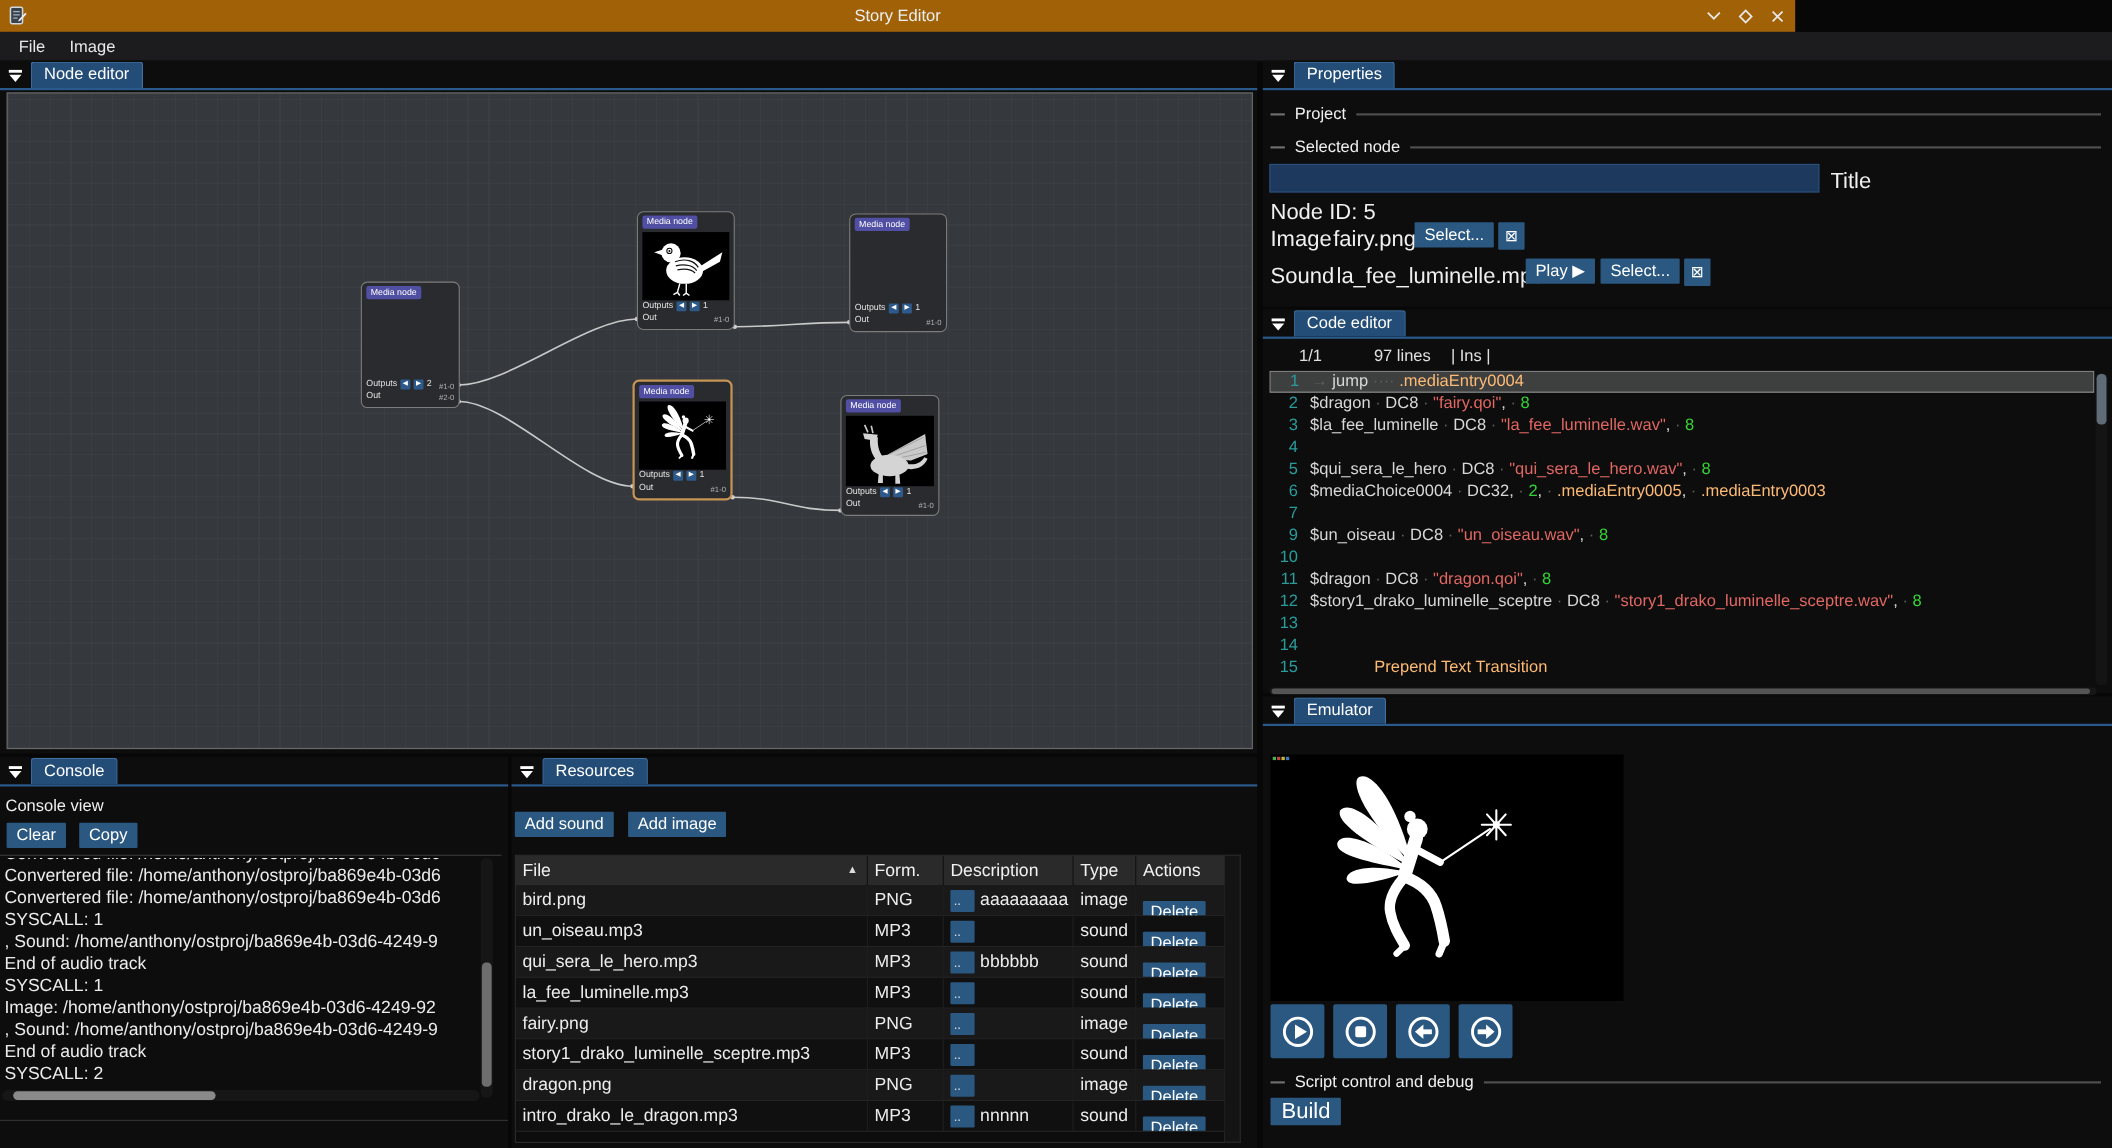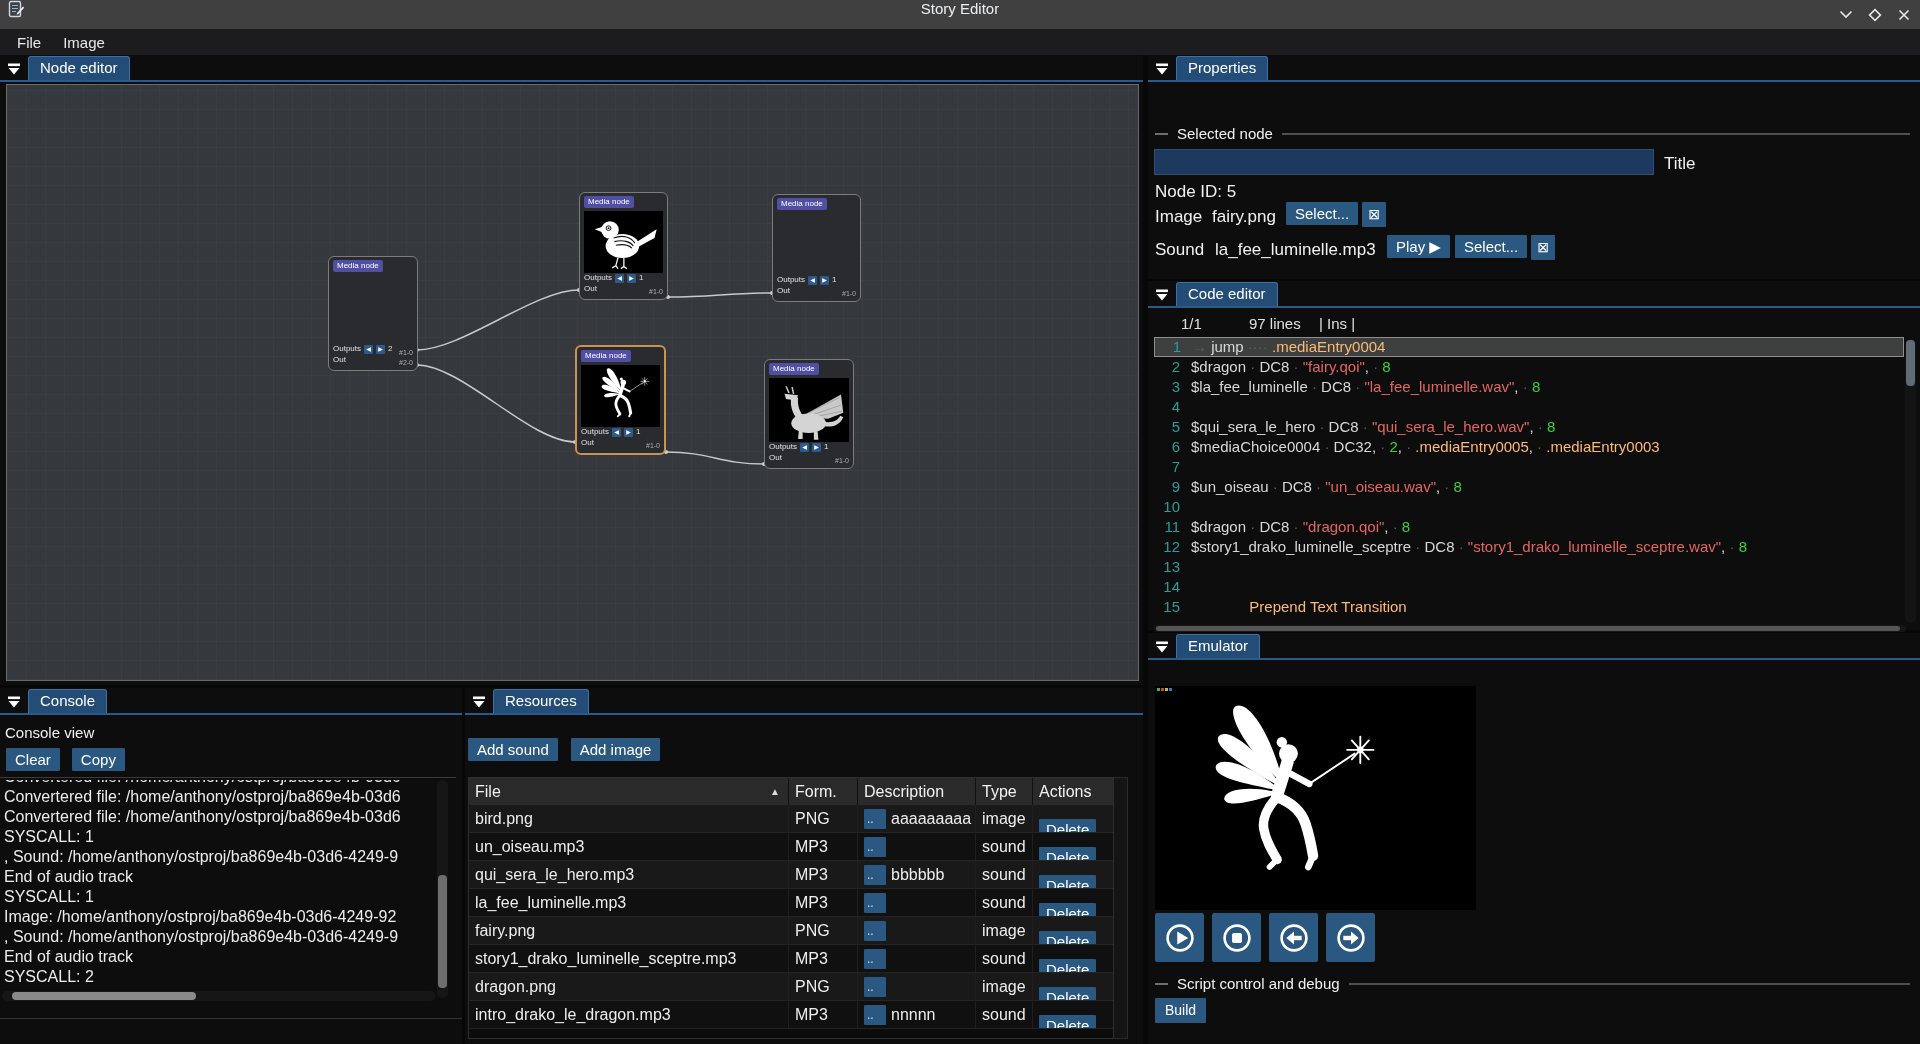--- a/index.html
+++ b/index.html
@@ -1,19 +1,19 @@
 <!DOCTYPE html>
 <html><head>
 <meta charset="utf-8">
 <style>
   html,body{margin:0;padding:0;background:#000;}
   .app{position:relative;width:1920px;height:1044px;background:#070707;overflow:hidden;
        font-family:"Liberation Sans",sans-serif;color:#e8e8e8;-webkit-font-smoothing:antialiased;}
   
-  .titlebar{position:absolute;left:0;top:0;width:1920px;height:29px;background:#404040;display:flex;}
+  .titlebar{position:absolute;left:0;top:0;width:1632px;height:29px;background:#a16207;display:flex;align-items:center;}
   .titlebar .title{position:absolute;left:0;right:0;text-align:center;font-size:15px;color:#eceff1;}
   .app-icon{margin-left:8px;display:inline-flex;z-index:2;}
   .wcontrols{position:absolute;right:8px;top:0;height:29px;display:flex;align-items:center;gap:13px;z-index:2;}
   .wbtn{width:16px;height:16px;display:inline-flex;align-items:center;justify-content:center;cursor:default;}
   .menubar{position:absolute;left:0;top:29px;width:1920px;height:27px;background:#1c1c1e;display:flex;align-items:center;padding-left:6px;box-sizing:border-box;font-size:15px;border-bottom:1px solid #0a0a0a;}
   .menu-item{padding:3px 11px;color:#e8e8e8;}
   
   .panel{position:absolute;background:#0d0d0d;}
   #p-node{left:0;top:55px;width:1143px;height:630px;}
   #p-console{left:0;top:688px;width:462px;height:356px;}
@@ -63,37 +63,37 @@
   .trow{display:flex;height:27px;font-size:16px;color:#ededed;border-bottom:1px solid #242424;}
   .trow:nth-child(odd){background:#191919;}
   .trow:nth-child(even){background:#101010;}
   .trow .cell{border-right:1px solid #1f1f1f;display:flex;align-items:center;padding:0 6px;box-sizing:border-box;overflow:hidden;white-space:nowrap;}
   .c-file{width:320px;}.c-form{width:69px;}.c-desc{width:118px;}.c-type{width:57px;}.c-act{width:78px;border-right:none!important;}
   .sorticon{margin-left:auto;font-size:10px;color:#ddd;margin-right:2px;}
   .dotbtn{background:#2b5880;color:#cfe0ef;font-size:12px;width:22px;height:20px;display:inline-flex;align-items:center;justify-content:flex-start;padding-left:3px;box-sizing:border-box;border-radius:1px;flex:0 0 auto;}
   .del-btn{font-size:15px;padding:1px 7px;margin-top:22px;}
   #res-gutter{position:absolute;left:649px;top:89px;width:14px;height:262px;background:#141414;border:1px solid #2a2a2a;border-left:none;box-sizing:border-box;}
   
-  .pp-label{position:absolute;font-size:17px;color:#f0f0f0;white-space:nowrap;}
+  .pp-label{position:absolute;font-size:20px;color:#f0f0f0;white-space:nowrap;}
   #title-input{position:absolute;left:6px;top:94px;width:500px;height:26px;background:#1d3a5e;border:1px solid #2a4f7c;box-sizing:border-box;color:#fff;font-size:15px;padding:0 6px;outline:none;}
   .sq-btn{position:absolute;width:24px;height:25px;padding:0;font-size:14px;}
   
   #code-status{position:absolute;left:0;top:34px;font-size:15px;color:#e0e0e0;width:100%;}
   #code-status span{position:absolute;white-space:nowrap;}
   #code-lines{position:absolute;left:6px;top:56px;width:750px;height:288px;overflow:hidden;}
   .code-line{height:20px;line-height:20px;font-size:15px;white-space:pre;box-sizing:border-box;}
   .code-line.sel{background:#3e3f3f;border:1px solid #8f8f8f;line-height:18px;}
   .ln{display:inline-block;width:26px;text-align:right;margin-right:11px;color:#2a9c9c;}
   .d{color:#d8d8d8}.s{color:#e06762}.n{color:#35d435}.w{color:#5e5e5e}.l{color:#fdba74}
   
   #emu-screen{position:absolute;left:7px;top:53px;width:321px;height:224px;background:#000;overflow:hidden;}
   #emu-pixels{position:absolute;left:2px;top:2px;display:flex;gap:1px;}
   #emu-pixels span{width:3px;height:3px;display:block;}
   .ctrl-btn{position:absolute;top:280px;width:49px;height:49px;background:#2b5880;border-radius:2px;display:flex;align-items:center;justify-content:center;}
-  #build-btn{position:absolute;left:7px;top:365px;font-size:14px;padding:3px 10px;}
+  #build-btn{position:absolute;left:7px;top:365px;font-size:20px;padding:3px 10px;}
 </style>
 </head>
 <body>
 
 <svg width="0" height="0" style="position:absolute">
   <defs>
     <symbol id="sym-fairy" viewBox="0 0 220 220">
       <g fill="#fff" stroke="none">
         <path d="M112 84 C 98 34, 76 6, 64 12 C 54 18, 74 56, 108 88 Z"></path>
         <path d="M108 90 C 82 52, 54 34, 46 44 C 40 54, 72 76, 106 94 Z"></path>
@@ -461,20 +461,25 @@
 
   <div class="panel" id="p-props">
     <div class="phead">
       <span class="collapse">
           <svg width="14" height="12">
             <use href="#sym-collapse"></use>
           </svg>
         </span>
       <span class="tab">Properties</span>
     </div>
+    <div class="sect" style="left:7px;top:40px;right:10px;">
+      <span class="dash"></span>
+        <span class="slabel">Project</span>
+        <span class="hr"></span>
+    </div>
     <div class="sect" style="left:7px;top:70px;right:10px;">
       <span class="dash"></span>
         <span class="slabel">Selected node</span>
         <span class="hr"></span>
     </div>
     <input id="title-input" type="text" value="" style="">
     <span class="pp-label" style="left:516px;top:99px;">Title</span>
     <span class="pp-label" style="left:7px;top:127px;">Node ID: 5</span>
     <span class="pp-label" style="left:7px;top:152px;">Image</span>
     <span class="pp-label" style="left:64px;top:152px;">fairy.png</span>

